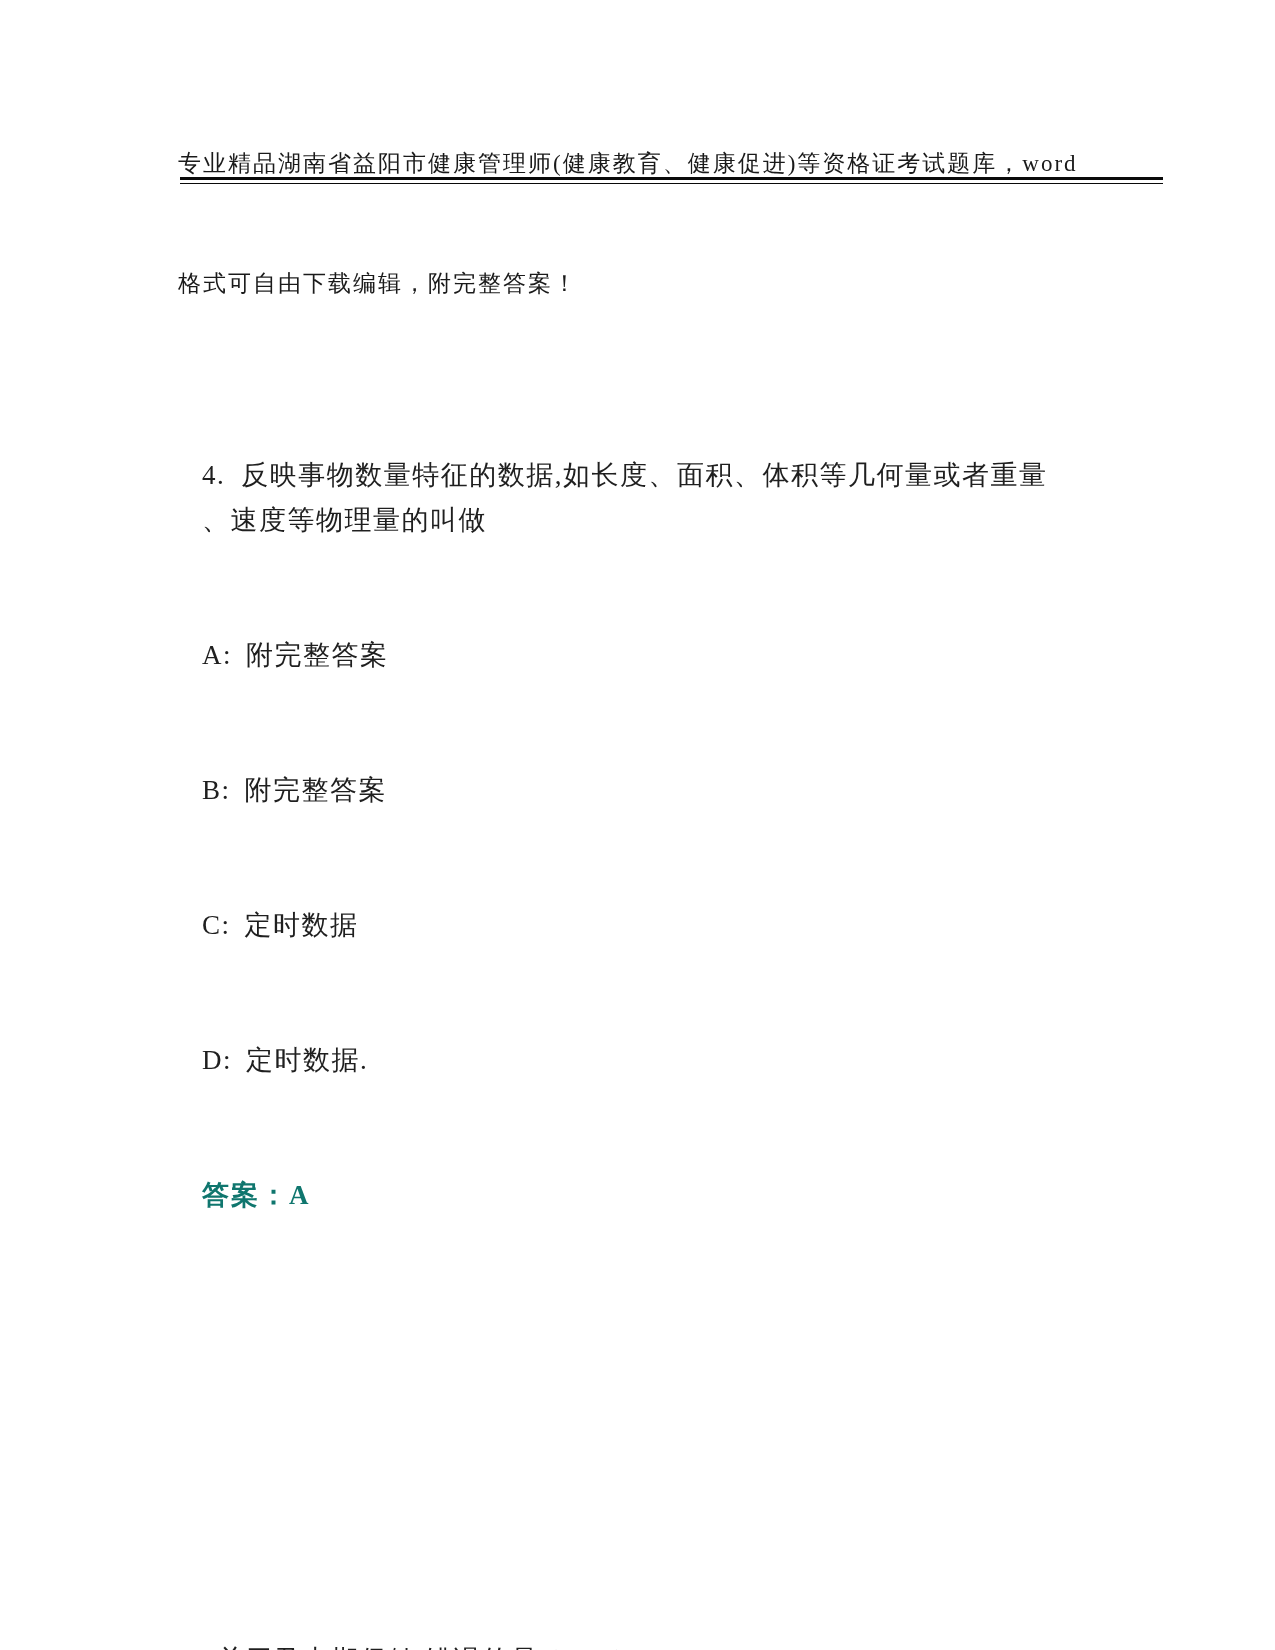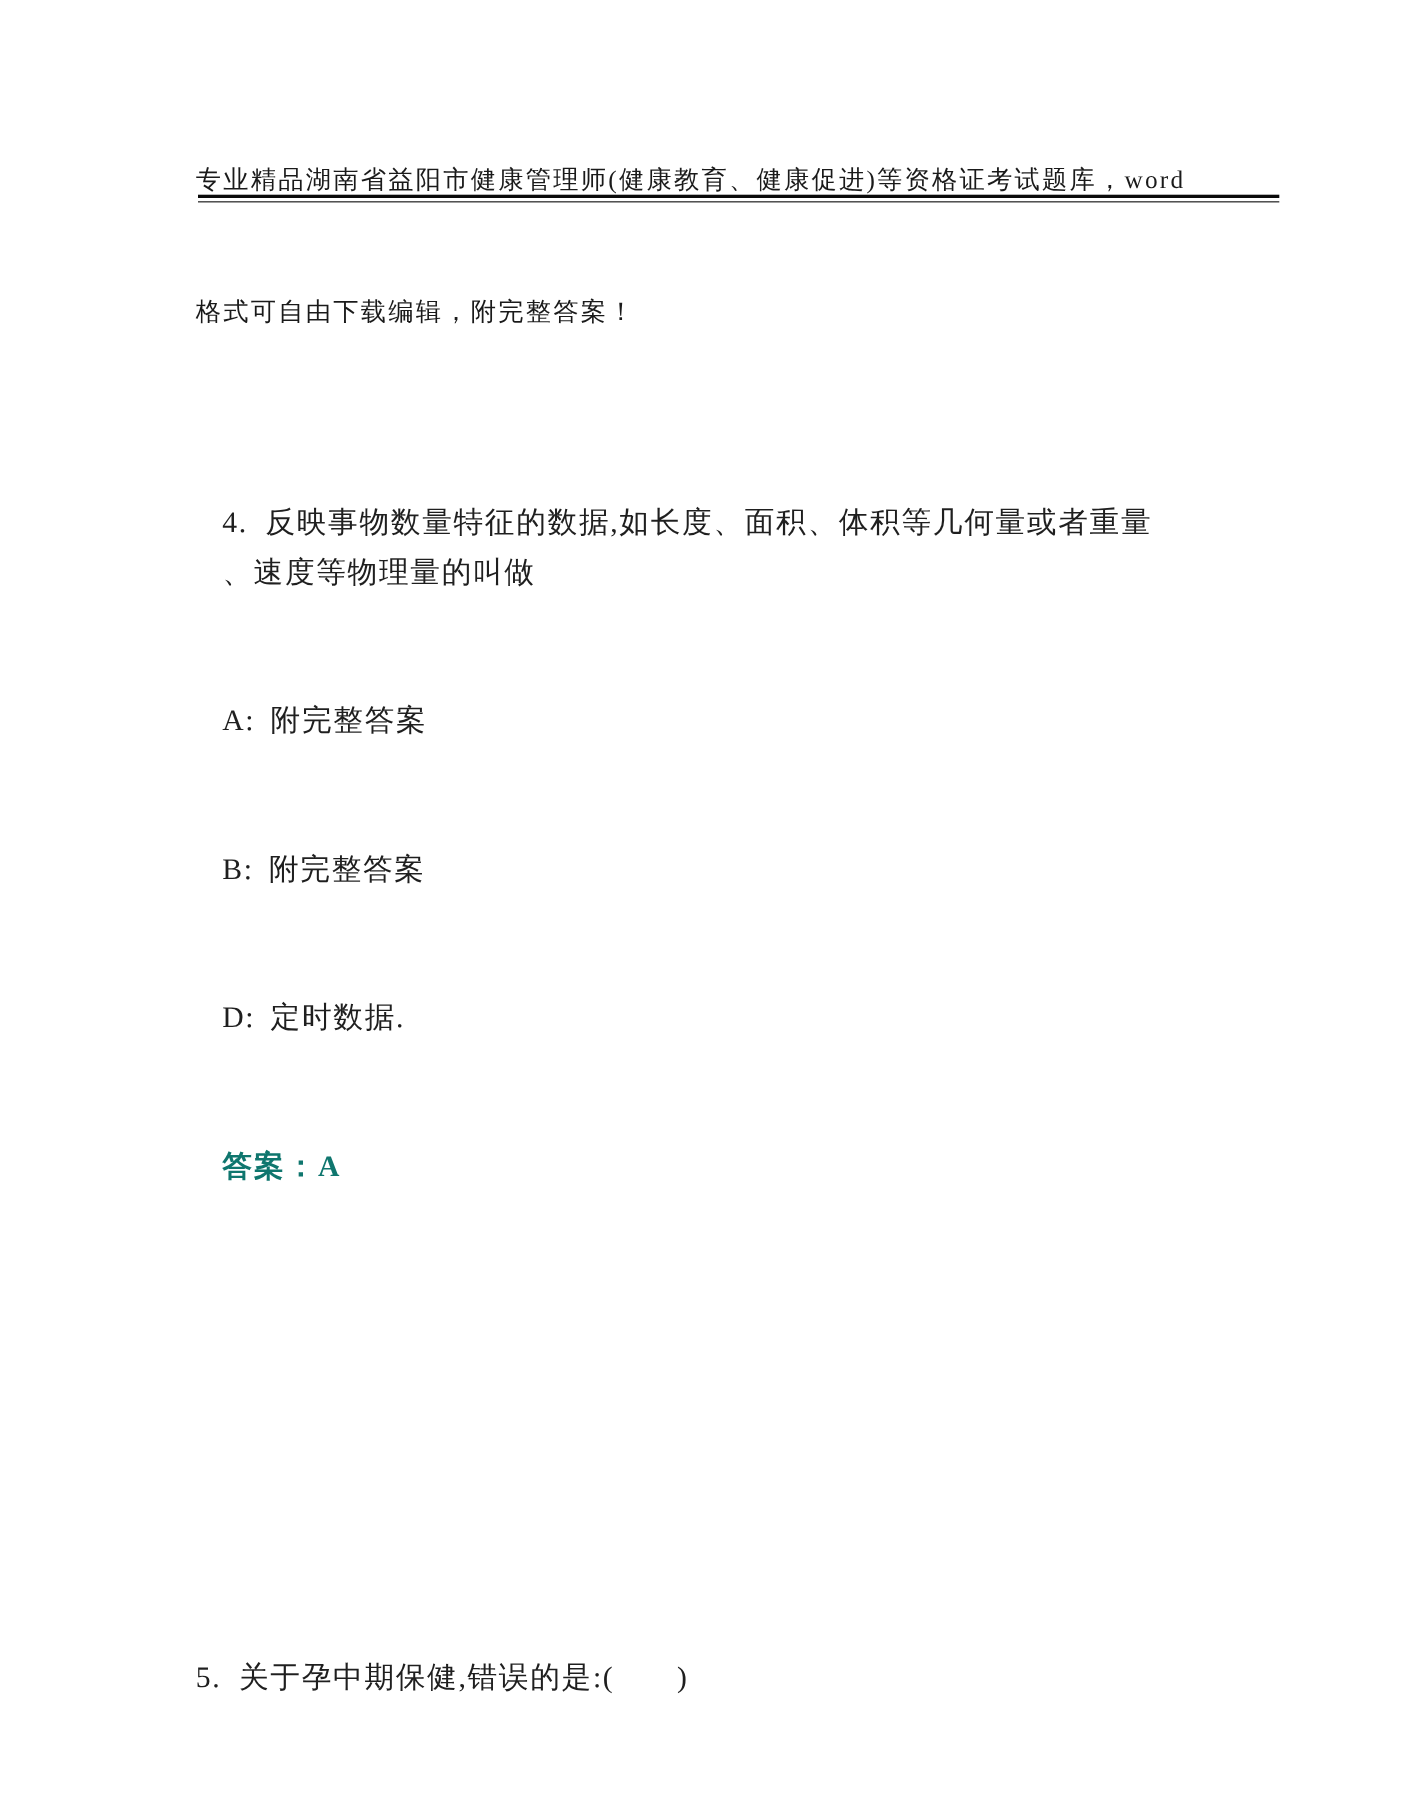--- a/index.html
+++ b/index.html
@@ -70,20 +70,21 @@
   <div class="header-rule"></div>
 
   <div class="content">
 
     
     <section class="question">
       <div class="qtitle"><span class="qnum">4.</span><span>反映事物数量特征的数据,如长度、面积、体积等几何量或者重量
 、速度等物理量的叫做</span></div>
       <div class="opt"><span class="olabel">A:</span><span>附完整答案</span></div>
       <div class="opt"><span class="olabel">B:</span><span>附完整答案</span></div>
+      <div class="opt"><span class="olabel">C:</span><span>定时数据</span></div>
       <div class="opt"><span class="olabel">D:</span><span>定时数据.</span></div>
       <div class="answer"><span>答案：</span><span>A</span></div>
     </section>
 
     
     <section class="question">
       <div class="qtitle"><span class="qnum">5.</span><span>关于孕中期保健,错误的是:(　　)</span></div>
       
       
       

